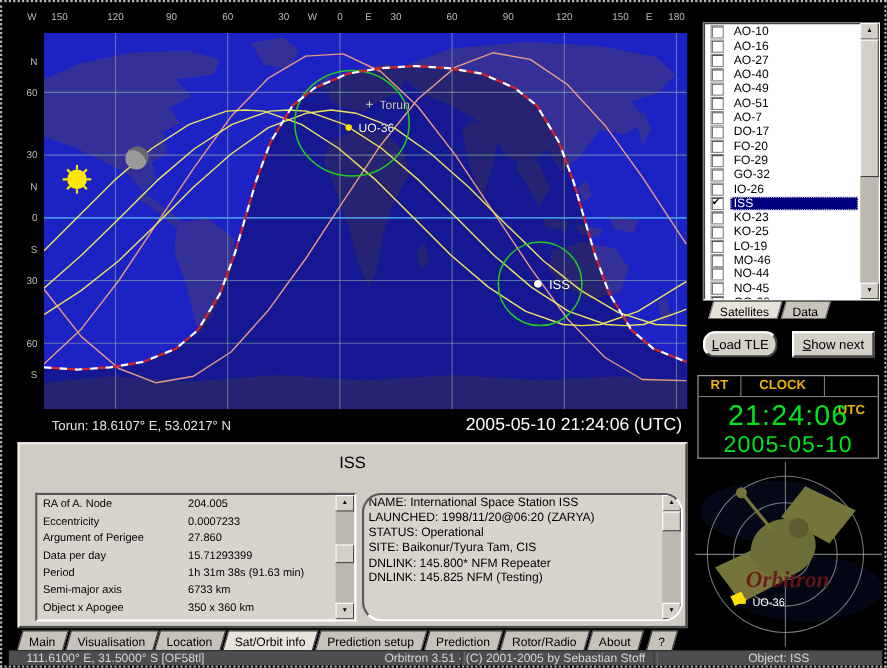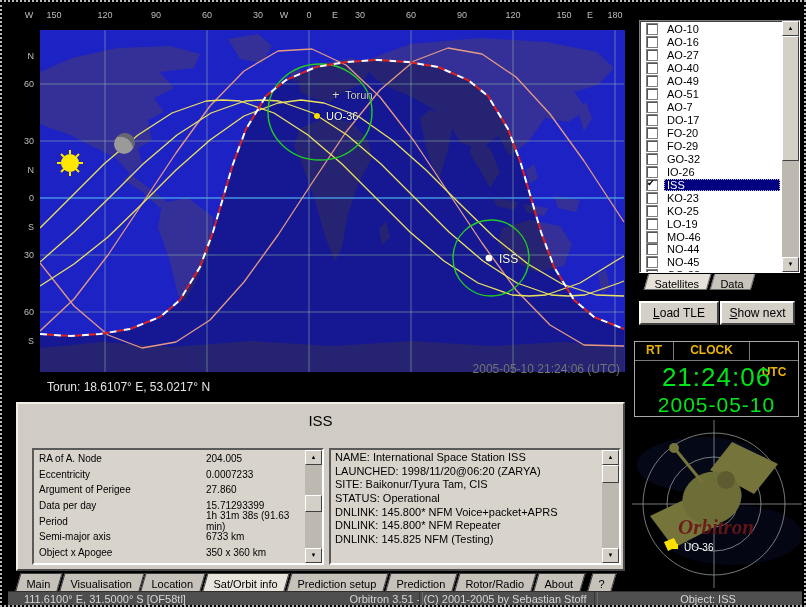--- a/index.html
+++ b/index.html
@@ -7,21 +7,21 @@
        border:2px dotted #b8b8b8;overflow:hidden;font-family:"Liberation Sans",sans-serif;}
   
   .rt{position:absolute;left:0;top:0;width:806px;height:27px;}
   .rt span{position:absolute;top:8px;transform:translateX(-50%);font-size:9px;color:#bdbdbd;}
   .rl{position:absolute;left:0;top:0;width:36px;height:400px;}
   .rl span{position:absolute;left:14px;width:18px;text-align:right;transform:translateY(-50%);
            font-size:9px;color:#bdbdbd;}
   
   .mapsvg{position:absolute;left:38px;top:28px;}
   .map-footer-l{position:absolute;left:45px;top:378px;font-size:12px;color:#e5e5e5;}
-  .map-footer-r{position:absolute;right:184px;top:360px;font-size:12px;color:#737373;}
+  .map-footer-r{position:absolute;right:184px;top:376px;font-size:16px;color:#ffffff;}
   
   .satlist{position:absolute;left:637px;top:18px;width:161px;height:253px;background:#fff;
            border:1px solid #808080;border-right-color:#fff;border-bottom-color:#fff;
            box-shadow:inset 1px 1px 0 #404040;box-sizing:border-box;overflow:hidden;}
   .sat-rows{position:absolute;left:2px;top:2px;right:19px;bottom:0;}
   .sat-row{height:12.97px;display:flex;align-items:flex-start;gap:6px;padding-left:4px;}
   .cb{width:10px;height:10px;background:#fff;border:1px solid #808080;box-shadow:inset 1px 1px 0 #555;
       flex:0 0 auto;position:relative;}
   .sat-row.checked .cb::after{content:"✔";position:absolute;left:0px;top:-2px;font-size:9px;color:#000;}
   .sat-label{font-size:11px;color:#000;padding:0 3px;flex:1;white-space:nowrap;}
@@ -38,43 +38,43 @@
   .subtabs{position:absolute;left:644px;top:272px;display:flex;height:15px;}
   .stab{transform:skewX(-16deg);background:#c8c4bc;border:1px solid #6a6a6a;border-top:none;
         padding:0 8px;margin-right:3px;height:15px;}
   .stab span{display:inline-block;transform:skewX(16deg);font-size:11px;color:#000;line-height:14px;}
   .stab.active{background:#e6e2da;position:relative;z-index:2;}
   
   .btn{position:absolute;height:24px;background:#d4d0c8;border:2px solid;
        border-color:#fff #404040 #404040 #fff;box-sizing:border-box;text-align:center;
        font-size:12px;color:#000;line-height:20px;}
   .btn::first-letter{text-decoration:underline;}
-  .btn-load{left:637px;top:299px;width:80px;}
+  .btn-load{left:637px;top:299px;width:68px;border-radius:11px;}
   .btn-next{left:718px;top:299px;width:75px;}
   
   .clock{position:absolute;left:632px;top:339px;width:165px;height:76px;background:#000;
          border:1px solid #a8a8a8;box-sizing:border-box;}
   .clk-head{display:flex;height:18px;border-bottom:1px solid #7a7a7a;}
   .clk-cell{font-size:12px;font-weight:bold;color:#eab308;text-align:center;line-height:17px;}
   .clk-rt{width:38px;border-right:1px solid #7a7a7a;}
   .clk-clock{flex:1;border-right:1px solid #7a7a7a;}
   .clk-utc{width:48px;margin-top:22px;}
   .clk-time{font-size:26px;color:#00e41c;text-align:center;margin-top:1px;letter-spacing:1px;}
   .clk-date{font-size:21px;color:#00e41c;text-align:center;letter-spacing:1px;}
   
   .radar{position:absolute;left:630px;top:418px;}
   
   .panel{position:absolute;left:14px;top:400px;width:609px;height:169px;background:#d0ccc4;
          border:2px solid;border-color:#f2eee6 #4a4a4a #4a4a4a #f2eee6;box-sizing:border-box;}
   .panel-title{text-align:center;font-size:15px;color:#000;margin-top:8px;}
   .lb{position:absolute;top:44px;height:117px;background:#d8d4cc;border:2px solid;
       border-color:#5a5a5a #fff #fff #5a5a5a;box-sizing:border-box;overflow:hidden;}
-  .lb1{left:14px;width:292px;} .lb2{left:311px;width:292px;}
+  .lb1{left:14px;width:292px;} .lb2{left:311px;width:292px;border-radius:18px;}
   .orow{display:flex;height:15.6px;align-items:center;padding-left:5px;font-size:10px;color:#000;}
-  .orow .ol{width:132px;flex:0 0 auto;} .orow .ov{flex:1;margin-left:35px;}
+  .orow .ol{width:132px;flex:0 0 auto;} .orow .ov{flex:1;}
   .drow{height:13.7px;line-height:13.7px;padding-left:4px;font-size:11px;color:#000;white-space:nowrap;}
   .lb .rows{position:absolute;left:0;top:1px;right:17px;bottom:0;}
   
   .maintabs{position:absolute;left:16px;top:571px;height:18px;display:flex;}
   .mtab{transform:skewX(-16deg);background:#c6c2ba;border:1px solid #3a3a3a;border-bottom:none;
         padding:0 8px;margin-right:2px;height:17px;}
   .mtab span{display:inline-block;transform:skewX(16deg);font-size:11px;color:#000;line-height:16px;white-space:nowrap;}
   .mtab.active{background:#e8e4dc;position:relative;z-index:2;}
   .helptab{position:absolute;left:588px;top:571px;}
   
@@ -381,23 +381,22 @@
       <div class="vsb">
         <div class="sb-btn sb-up">▲</div>
         <div class="sb-thumb" style="top:45px;height:17px;"></div>
         <div class="sb-btn sb-dn">▼</div>
       </div>
     </div>
     <div class="lb lb2">
       <div class="rows">
           <div class="drow">NAME: International Space Station ISS</div>
           <div class="drow">LAUNCHED: 1998/11/20@06:20 (ZARYA)</div>
+          <div class="drow">STATUS: Operational</div>
           <div class="drow">SITE: Baikonur/Tyura Tam, CIS</div>
-          <div class="drow">STATUS: Operational</div>
-          <div class="drow">DNLINK: 145.800* NFM Voice+packet+APRS</div>
           <div class="drow">DNLINK: 145.800* NFM Repeater</div>
           <div class="drow">DNLINK: 145.825 NFM (Testing)</div>
         </div>
       <div class="vsb">
         <div class="sb-btn sb-up">▲</div>
         <div class="sb-thumb" style="top:15px;height:18px;"></div>
         <div class="sb-btn sb-dn">▼</div>
       </div>
     </div>
   </div>

